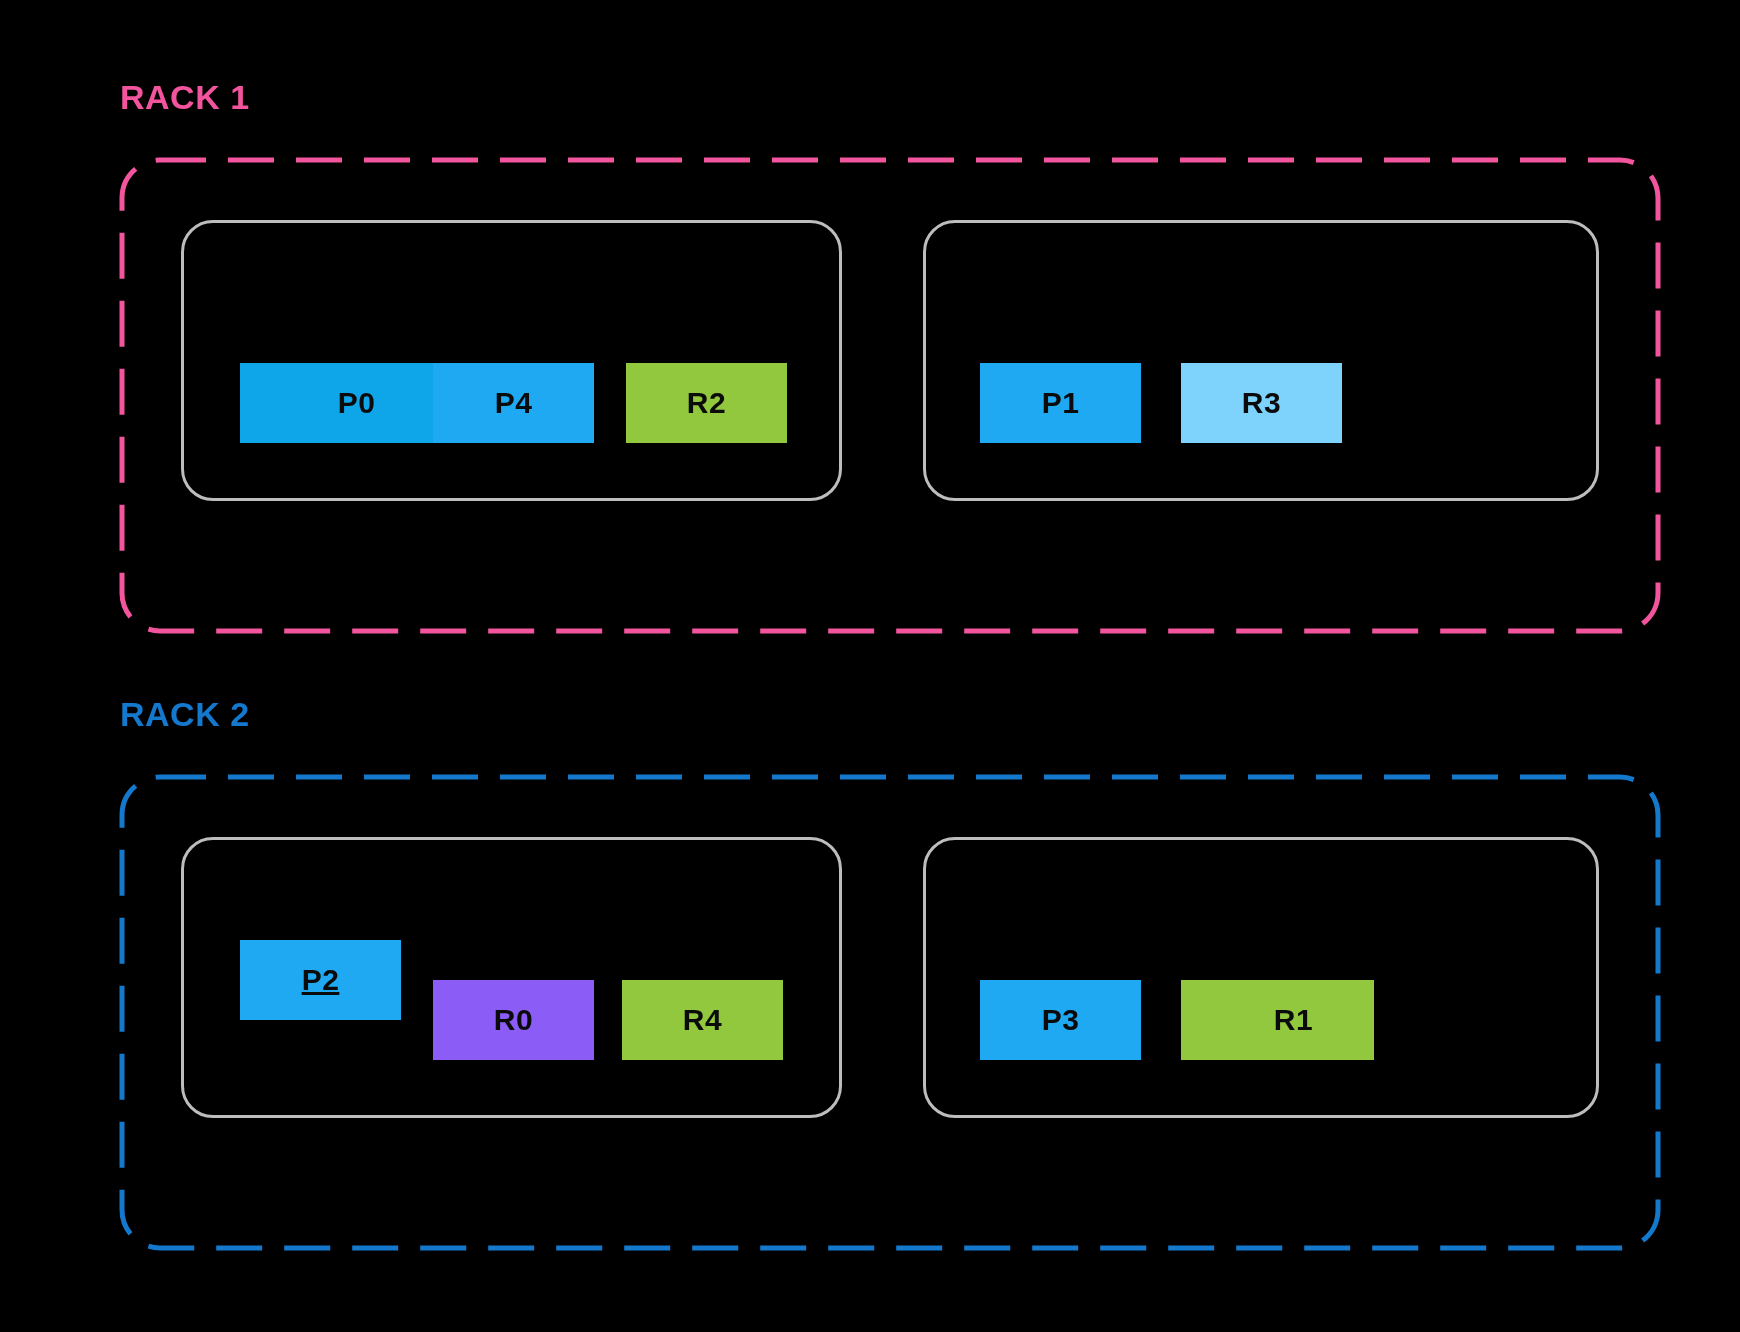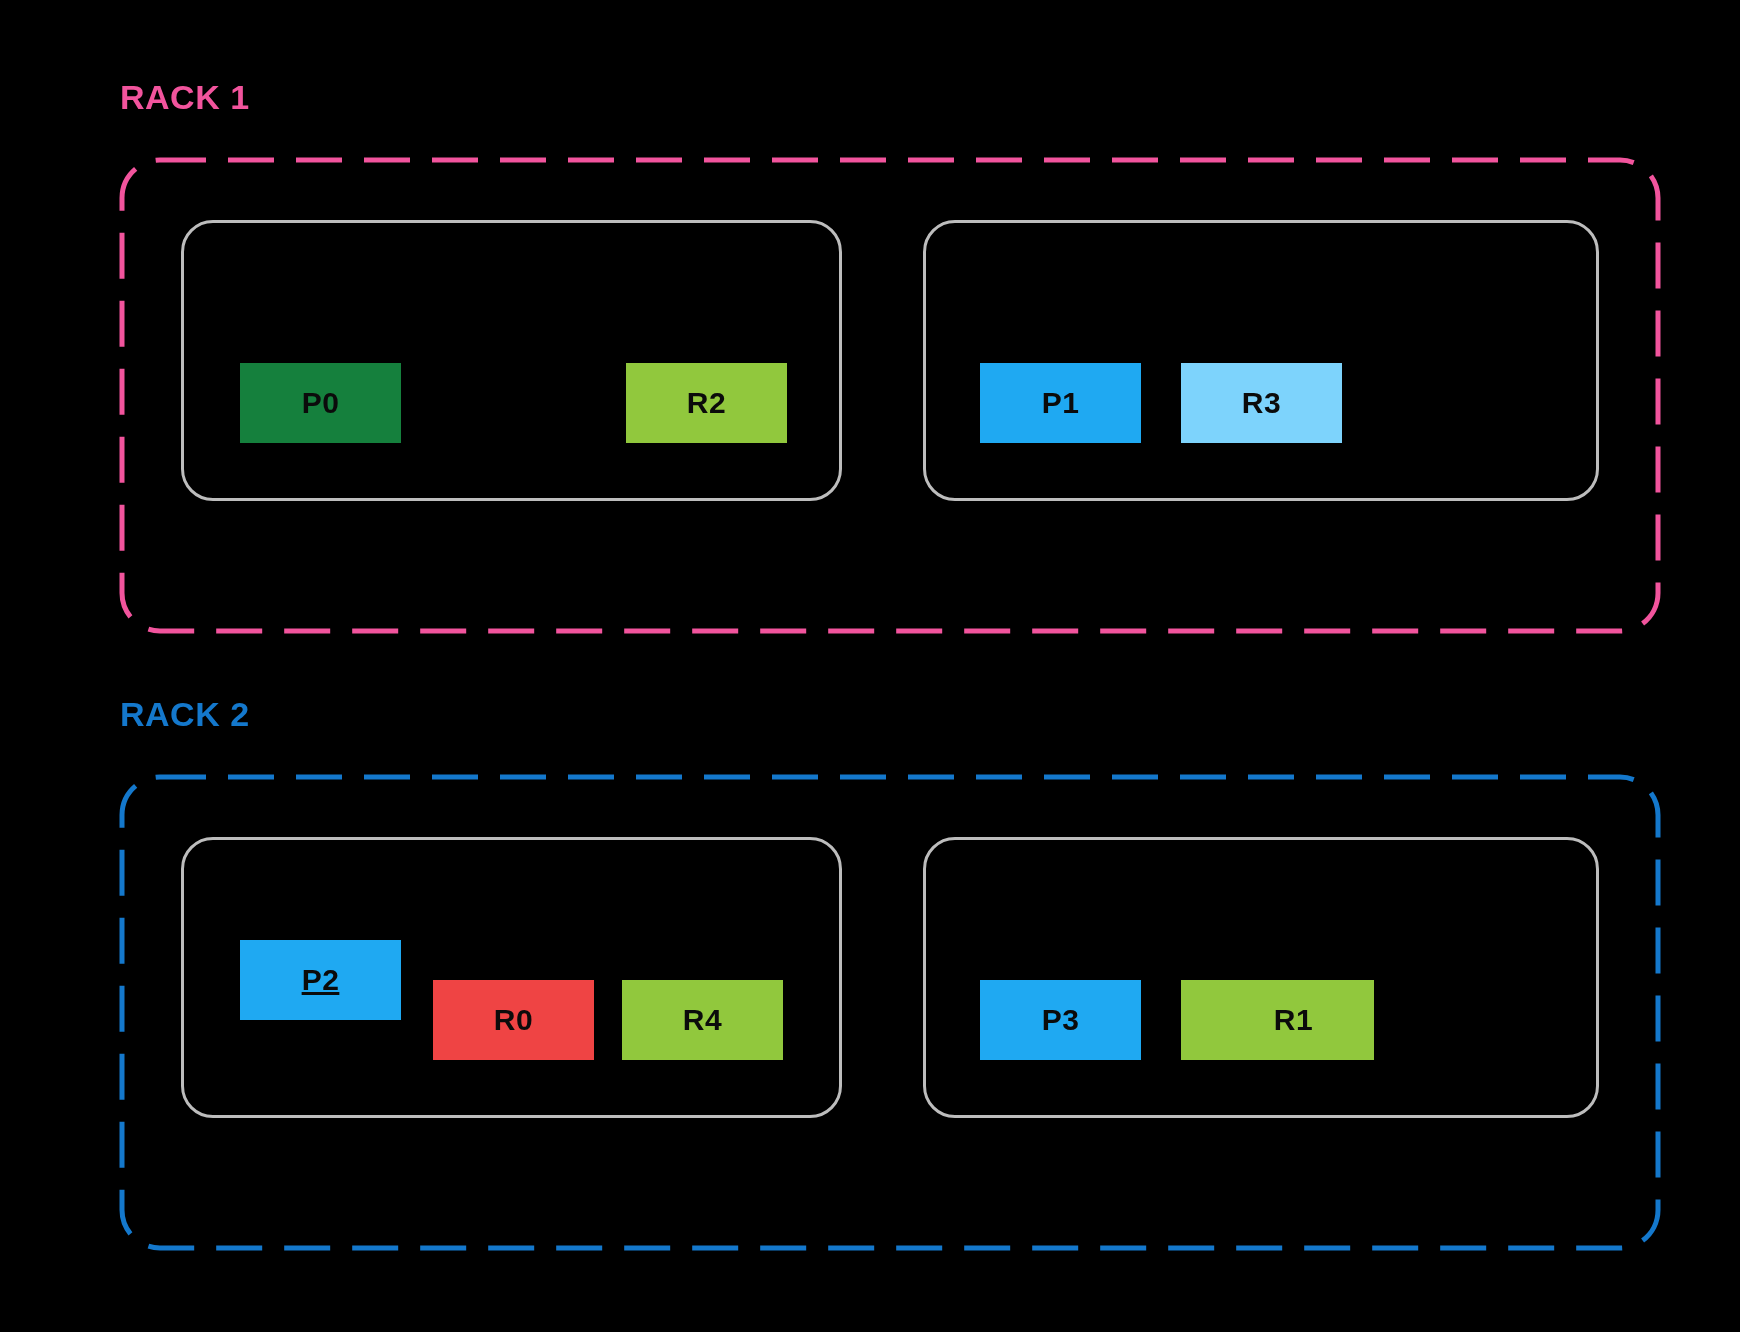--- a/index.html
+++ b/index.html
@@ -75,33 +75,34 @@
 
   <h2 class="rack-label" id="rack1-label" style="color: rgb(242, 84, 157);">RACK 1</h2>
 
   <svg class="rack-border" id="rack1-border" width="1542" height="477">
     <rect x="3" y="3" width="1536" height="471" rx="38" ry="38" fill="none" stroke-width="5" stroke-dasharray="46 22" stroke="#F2549D"></rect>
   </svg>
 
   <div class="host" id="host-a1"></div>
   <div class="host" id="host-b1"></div>
 
-  <div class="block" id="blk-p0" style="background: #15803d;">P0</div>
+  <div class="block" id="blk-p0" style="background: #0ea5e9; padding-left: 36px;">P0</div>
+  <div class="block" id="blk-p4" style="background: rgb(31, 169, 242);">P4</div>
   <div class="block" id="blk-r2" style="background: rgb(145, 200, 61);">R2</div>
   <div class="block" id="blk-p1" style="background: rgb(31, 169, 242);">P1</div>
   <div class="block" id="blk-r3" style="background: #7dd3fc;">R3</div>
 
   <h2 class="rack-label" id="rack2-label" style="color: rgb(20, 120, 204);">RACK 2</h2>
 
   <svg class="rack-border" id="rack2-border" width="1542" height="477">
     <rect x="3" y="3" width="1536" height="471" rx="38" ry="38" fill="none" stroke-width="5" stroke-dasharray="46 22" stroke="#1478CC"></rect>
   </svg>
 
   <div class="host" id="host-a2"></div>
   <div class="host" id="host-b2"></div>
 
   <div class="block" id="blk-p2" style="background: rgb(31, 169, 242);">P2</div>
-  <div class="block" id="blk-r0" style="background: #ef4444;">R0</div>
+  <div class="block" id="blk-r0" style="background: #8b5cf6;">R0</div>
   <div class="block" id="blk-r4" style="background: rgb(145, 200, 61);">R4</div>
   <div class="block" id="blk-p3" style="background: rgb(31, 169, 242);">P3</div>
   <div class="block" id="blk-r1" style="background: rgb(145, 200, 61);">R1</div>
 
 </div>
 
 </body></html>

